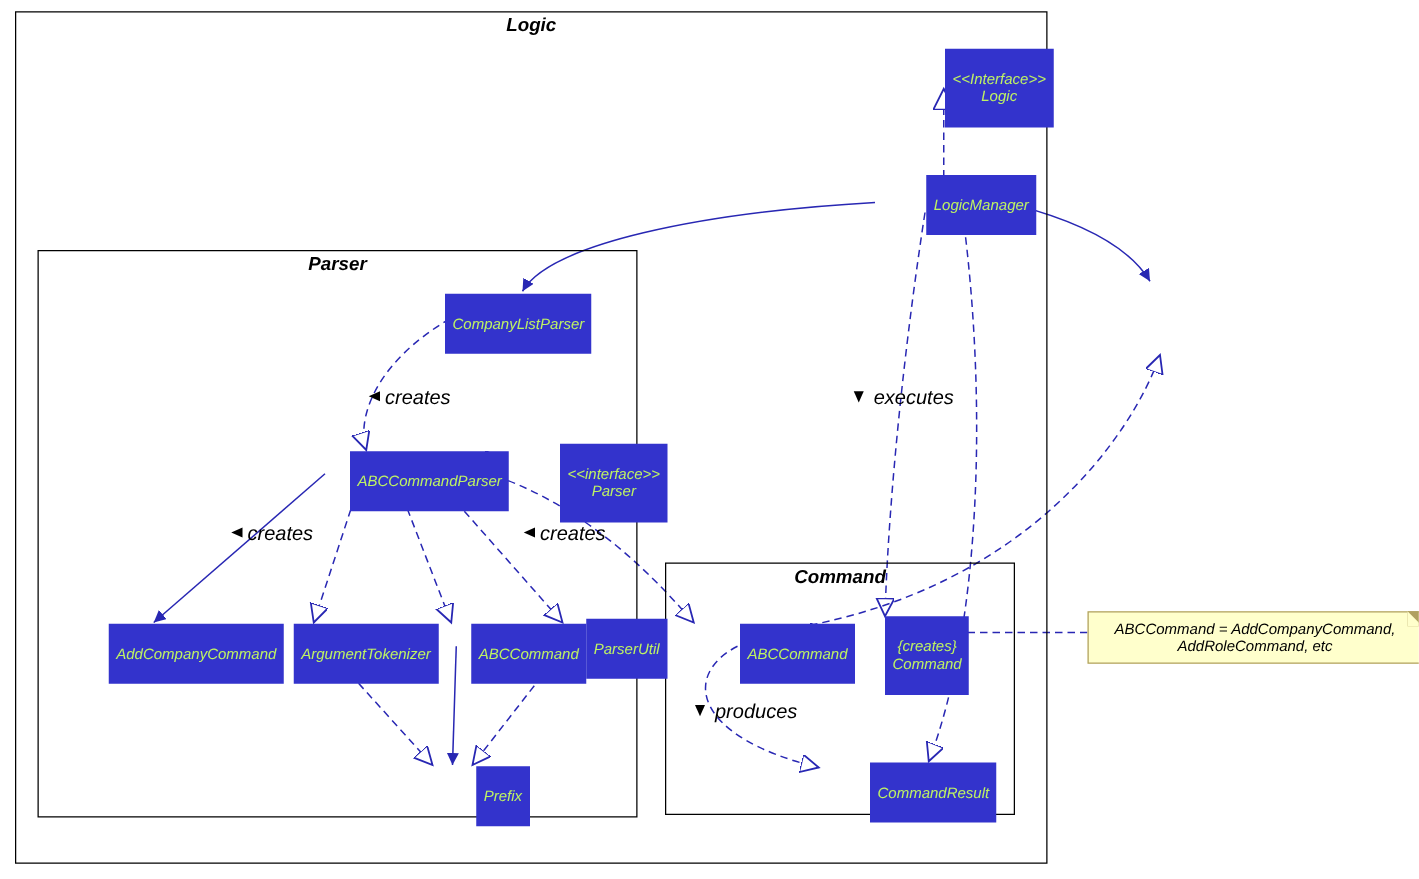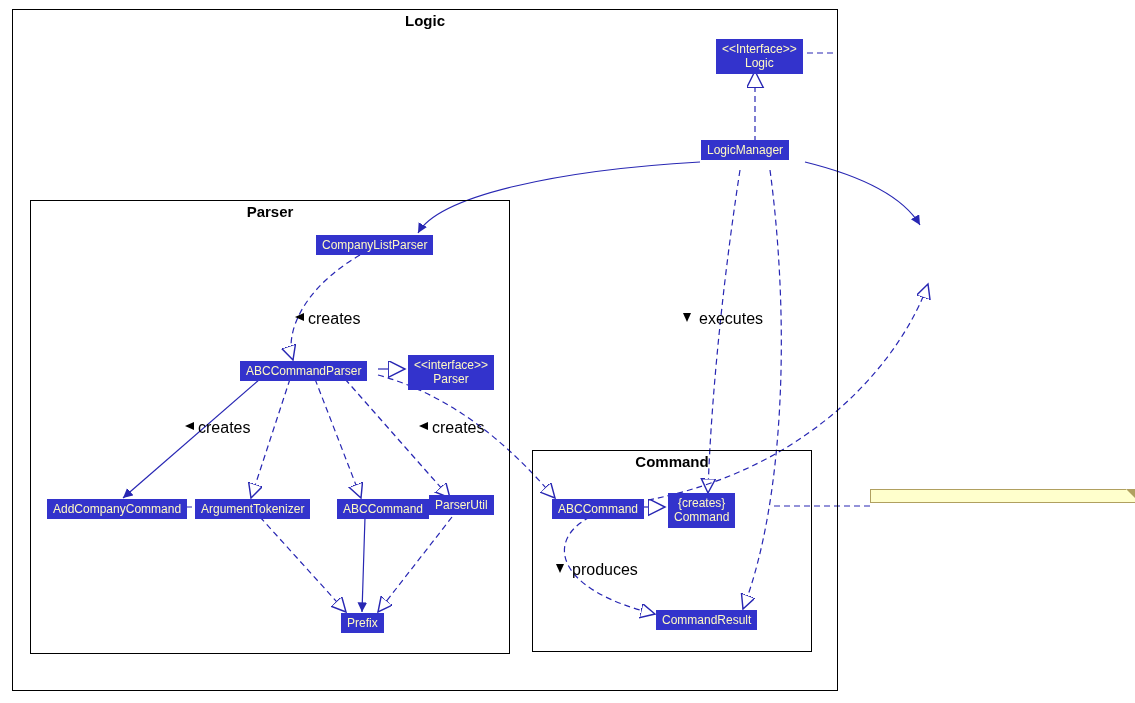--- a/index.html
+++ b/index.html
@@ -5,43 +5,45 @@
   body {
     margin: 0;
     font-family: Helvetica, Arial, sans-serif;
     font-size: 12px;
     background: #fff;
   }
   .canvas {
     position: relative;
     width: 906px;
     height: 703px;
+    font-style: italic;
   }
   .pkg {
     position: absolute;
     border: 1.5px solid #000;
     background: transparent;
   }
   .pkg-title {
     position: absolute;
     top: 2px;
     left: 0; right: 0;
     text-align: center;
     font-weight: bold;
     font-size: 15px;
   }
   .class-box {
     position: absolute;
     background: #3333cc;
-    color: #fef9c3;
+    color: #bef264;
     text-align: center;
-    padding: 3px 6px;
+    padding: 17px 6px;
     font-size: 12px;
     line-height: 1.2;
     white-space: nowrap;
+    margin-left: 40px;
   }
   .note {
     position: absolute;
     background: #ffffcc;
     border: 1px solid #b0a060;
     padding: 6px 8px;
     font-size: 12px;
     text-align: center;
   }
   .note-corner {
@@ -168,16 +170,18 @@
 
   <div class="class-box" style="left:656px; top:610px;"><span>CommandResult</span></div>
 
   <div class="label" style="left:308px; top:310px;">creates</div>
   <div class="label" style="left:198px; top:419px;">creates</div>
   <div class="label" style="left:432px; top:419px;">creates</div>
   <div class="label" style="left:699px; top:310px;">executes</div>
   <div class="label" style="left:572px; top:561px;">produces</div>
 
   <div class="note" style="left:870px; top:489px; width:250px;">
+    <span style="white-space:pre-line;">ABCCommand = AddCompanyCommand,
+AddRoleCommand, etc</span>
     <div class="note-corner"></div>
   </div>
 
 </div>
 
 </body></html>

